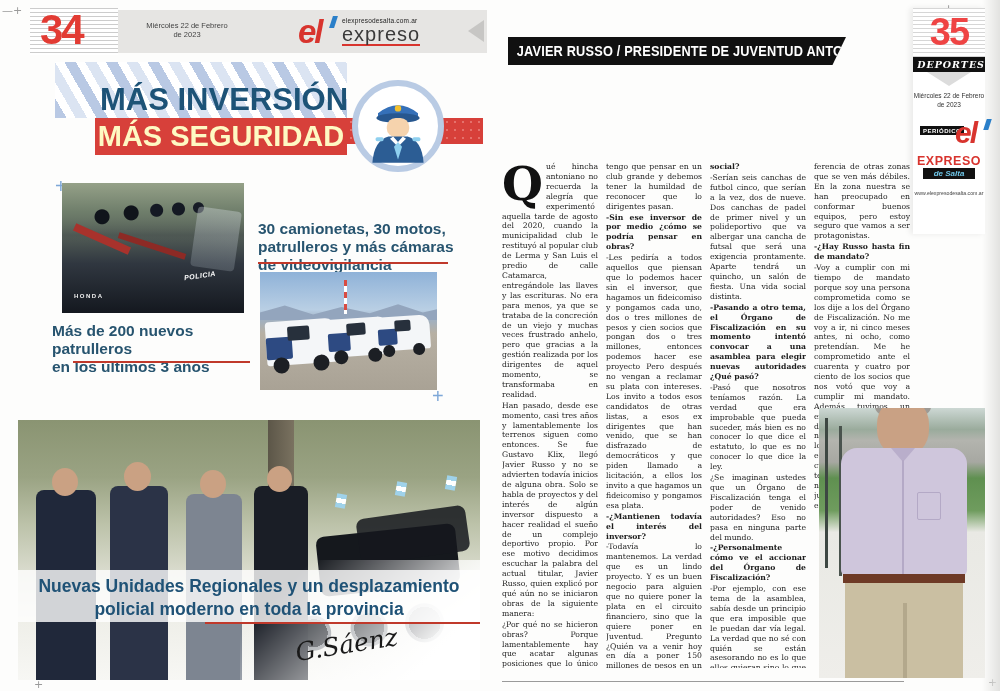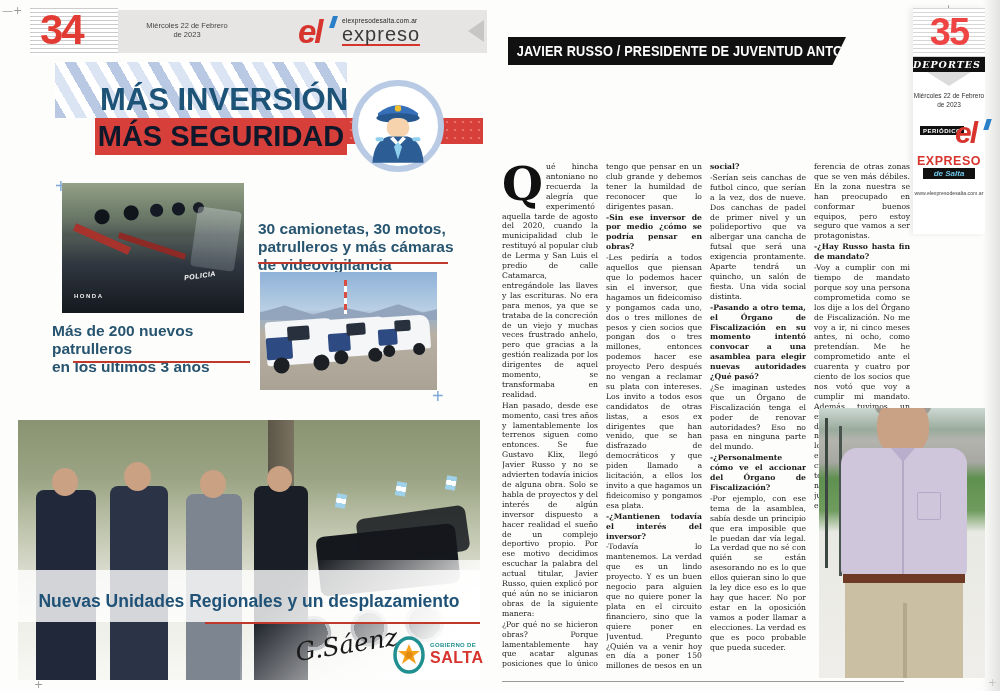--- a/index.html
+++ b/index.html
@@ -20,21 +20,21 @@
   .logo-l-right{left:44px;top:2px;width:128px;}
   .logo-site{font-size:6.5px;color:#222;letter-spacing:.2px;}
   .logo-expreso{font-size:20px;color:#3a3a3a;letter-spacing:1px;line-height:20px;border-bottom:2px solid #d8342e;font-weight:500;}
   .hdr-arrow{left:468px;top:20px;width:0;height:0;border-top:11px solid transparent;
              border-bottom:11px solid transparent;border-right:16px solid #c7c6c4;}
   
   .stripes{left:55px;top:62px;width:292px;height:56px;
     background:repeating-linear-gradient(60deg,#b9c9e4 0 10px,#ffffff 10px 18px,#dbe4f2 18px 28px,#ffffff 28px 36px);}
   .hl1{left:100px;top:82px;font-size:31px;font-weight:800;color:#1d5377;letter-spacing:0;}
   .red-banner{left:95px;top:118px;width:252px;height:37px;background:#d7403a;}
-  .hl2{width:252px;text-align:center;font-size:29px;font-weight:800;color:#0f172a;line-height:37px;}
+  .hl2{width:252px;text-align:center;font-size:29px;font-weight:800;color:#fef9c3;line-height:37px;}
   .red-ext{left:347px;top:118px;width:136px;height:26px;background:#d7403a;
     background-image:radial-gradient(#e5716c 1px,transparent 1.4px);background-size:8px 8px;}
   .badge-circle{left:352px;top:80px;width:92px;height:92px;border-radius:50%;
     background:#ffffff;border:6px solid #b9cbe4;box-sizing:border-box;}
   .feat{font-weight:800;color:#27546f;font-size:15.5px;line-height:18px;}
   .redline{height:2px;background:#c0392b;}
   .blue-cross{color:#7ea8d8;font-size:20px;line-height:20px;}
   
   .photo{overflow:hidden;}
   .photo1{left:62px;top:183px;width:182px;height:130px;
@@ -68,42 +68,42 @@
       radial-gradient(circle at 76% 80%, #20242a 0 15px, #8b8f94 15px 18px, transparent 19px),
       radial-gradient(circle at 64% 82%, #20242a 0 14px, #8b8f94 14px 17px, transparent 18px),
       linear-gradient(180deg,#8a9472 0%,#9aa383 22%,#bcc2a9 40%,#d9dbcd 58%,#efefe9 78%,#f7f7f4 100%);}
   .trunk{left:250px;top:0;width:26px;height:110px;background:linear-gradient(90deg,#5c5648,#7a7260);}
   .person{position:absolute;border-radius:8px 8px 0 0;}
   .head{position:absolute;border-radius:50%;background:#caa183;}
   .bike{position:absolute;background:#15181d;border-radius:8px;}
   .flag{position:absolute;width:10px;height:14px;background:linear-gradient(180deg,#9fd2ea 0 33%,#ffffff 33% 66%,#9fd2ea 66%);transform:rotate(10deg);}
   .p3-fade{right:0;bottom:0;width:240px;height:120px;background:linear-gradient(315deg,#ffffff 20%,transparent 80%);}
   .band{left:0;top:150px;width:462px;height:52px;background:rgba(255,255,255,.8);
-        text-align:center;color:#1f5276;font-size:17.5px;font-weight:700;line-height:23px;padding-top:20px;box-sizing:border-box;}
+        text-align:center;color:#1f5276;font-size:17.5px;font-weight:700;line-height:23px;padding-top:5px;box-sizing:border-box;}
   .band b{font-weight:800;}
   .band-line{left:187px;top:202px;width:276px;height:2px;background:#c0392b;}
   .signature{left:295px;top:630px;font-family:"DejaVu Serif",serif;font-style:italic;font-size:25px;color:#1a1a1a;transform:rotate(-9deg);}
   .gov{left:392px;top:636px;width:92px;height:42px;}
   .gov-txt1{left:38px;top:6px;font-size:6px;color:#1f8f8f;font-weight:bold;letter-spacing:.3px;}
   .gov-txt2{left:38px;top:13px;font-size:16px;color:#d8342e;font-weight:800;letter-spacing:.5px;}
   
   .kicker{left:508px;top:37px;width:338px;height:28px;background:#111111;
           clip-path:polygon(0 0,100% 0,96% 100%,0 100%);}
   .kicker span{display:inline-block;color:#ffffff;font-weight:bold;font-size:14.5px;line-height:28px;
                padding-left:10px;transform:scaleX(.88);transform-origin:left center;white-space:nowrap;letter-spacing:.2px;}
   .hl-r{left:500px;top:63px;width:420px;}
   .hl-r div{font-size:45px;font-weight:900;color:#161616;line-height:44px;letter-spacing:-1px;
             transform:scaleX(.78);transform-origin:left top;white-space:nowrap;}
   
   .sb{left:913px;top:8px;width:72px;height:226px;background:#ffffff;box-shadow:-3px 0 6px rgba(0,0,0,.08);}
   .sb-stripes{left:0;top:0;width:72px;height:49px;
     background:repeating-linear-gradient(180deg,#d6d6d6 0 1px,#ffffff 1px 4px);}
   .pn-35{left:0;top:0;width:72px;text-align:center;font-size:38px;font-weight:bold;color:#ef4444;line-height:49px;letter-spacing:-2px;}
   .sb-black{left:0;top:49px;width:72px;height:15px;background:#111;}
-  .sb-deportes{width:72px;text-align:left;color:#fff;font-family:"DejaVu Serif",serif;font-style:italic;
+  .sb-deportes{width:72px;text-align:right;color:#fff;font-family:"DejaVu Serif",serif;font-style:italic;
                font-weight:bold;font-size:9.5px;line-height:15px;letter-spacing:1px;}
   .sb-chev{left:14px;top:64px;width:44px;height:14px;background:#dcdcdc;clip-path:polygon(0 0,100% 0,50% 100%);}
   .sb-date{left:0;top:84px;width:72px;text-align:center;font-size:6.5px;color:#333;line-height:8.5px;}
   .sb-periodico{left:7px;top:118px;background:#111;color:#fff;font-size:6px;font-weight:bold;
                 padding:1.5px 3px;letter-spacing:.5px;}
   .sb-el{left:42px;top:110px;font-size:30px;font-weight:900;font-style:italic;color:#d8342e;letter-spacing:-2px;line-height:30px;}
   .sb-elblue{left:72px;top:111px;width:5px;height:11px;background:#2a7fc9;transform:skewX(-18deg);}
   .sb-expreso{left:0;top:146px;width:72px;text-align:center;font-size:12.5px;font-weight:900;color:#d8342e;letter-spacing:.5px;}
   .sb-desalta{left:10px;top:160px;width:52px;background:#111;color:#6ec6e8;font-weight:bold;font-style:italic;
               text-align:center;font-size:8px;line-height:11px;}
@@ -237,34 +237,26 @@
   <div class="person" style="left:236px;top:66px;width:54px;height:194px;background:#1a1e26;"></div>
   <div class="head" style="left:249px;top:46px;width:25px;height:26px;"></div>
   <div class="bike" style="left:300px;top:110px;width:140px;height:60px;transform:rotate(-6deg);"></div>
   <div class="bike" style="left:340px;top:92px;width:110px;height:46px;transform:rotate(-8deg);opacity:.85;"></div>
   <div class="flag" style="left:318px;top:74px;"></div>
   <div class="flag" style="left:378px;top:62px;"></div>
   <div class="flag" style="left:428px;top:56px;"></div>
   <div class="abs p3-fade"></div>
   <div class="abs band">
     <div>Nuevas Unidades Regionales y un desplazamiento</div>
+    <div><span>policial moderno </span><b>en toda la provincia</b></div>
   </div>
   <div class="abs band-line"></div>
 </div>
 
 <div class="abs signature">G.Sáenz</div>
-<div class="abs gov">
-  <svg width="34" height="40" viewBox="0 0 34 40" style="position:absolute;left:0;top:0;">
-    <ellipse cx="17" cy="19" rx="14" ry="17" fill="#ffffff" stroke="#1f8f8f" stroke-width="3.5"></ellipse>
-    <polygon points="17,8 20,15 28,15 21.5,20 24,28 17,23 10,28 12.5,20 6,15 14,15" fill="#f6a21d"></polygon>
-    <circle cx="17" cy="19" r="3.5" fill="#e2890f"></circle>
-  </svg>
-  <div class="abs gov-txt1">GOBIERNO DE</div>
-  <div class="abs gov-txt2">SALTA</div>
-</div>
 
 <div class="abs kicker">
   <span>JAVIER RUSSO / PRESIDENTE DE JUVENTUD ANTONIANA</span>
 </div>
 
 <div class="abs sb">
   <div class="abs sb-stripes"></div>
   <div class="abs pn-35">35</div>
   <div class="abs sb-black">
     <div class="sb-deportes">DEPORTES</div>
@@ -292,21 +284,22 @@
         <p class="para">tengo que pensar en un club grande y debemos tener la humildad de reconocer que lo dirigentes pasan.</p>
         <p class="para q">-Sin ese inversor de por medio ¿cómo se podría pensar en obras?</p>
         <p class="para">-Les pediría a todos aquellos que piensan que lo podemos hacer sin el inversor, que hagamos un fideicomiso y pongamos cada uno, dos o tres millones de pesos y cien socios que pongan dos o tres millones, entonces podemos hacer ese proyecto Pero después no vengan a reclamar su plata con intereses. Los invito a todos esos candidatos de otras listas, a esos ex dirigentes que han venido, que se han disfrazado de democráticos y que piden llamado a licitación, a ellos los invito a que hagamos un fideicomiso y pongamos esa plata.</p>
         <p class="para q">-¿Mantienen todavía el interés del inversor?</p>
         <p class="para">-Todavía lo mantenemos. La verdad que es un lindo proyecto. Y es un buen negocio para alguien que no quiere poner la plata en el circuito financiero, sino que la quiere poner en Juventud. Pregunto ¿Quién va a venir hoy en día a poner 150 millones de pesos en un club? O tal vez más, por esto de la inflación. Ahora, si conseguimos cien personas que pongan 5 millones en un fideicomiso lo hacemos. No sé si me explico bien. Hace dos años y medio que nos devolvieron los terrenos y nadie se acercó para aportar algo.</p>
       </div>
       <div class="col">
         <p class="para q">social?</p>
         <p class="para">-Serían seis canchas de futbol cinco, que serían a la vez, dos de nueve. Dos canchas de padel de primer nivel y un polideportivo que va albergar una cancha de futsal que será una exigencia prontamente. Aparte tendrá un quincho, un salón de fiesta. Una vida social distinta.</p>
         <p class="para q">-Pasando a otro tema, el Órgano de Fiscalización en su momento intentó convocar a una asamblea para elegir nuevas autoridades ¿Qué pasó?</p>
-        <p class="para">¿Se imaginan ustedes que un Órgano de Fiscalización tenga el poder de renovar autoridades? Eso no pasa en ninguna parte del mundo.</p>
+        <p class="para">-Pasó que nosotros teníamos razón. La verdad que era improbable que pueda suceder, más bien es no conocer lo que dice el estatuto, lo que es no conocer lo que dice la ley.</p>
+        <p class="para">¿Se imaginan ustedes que un Órgano de Fiscalización tenga el poder de venido autoridades? Eso no pasa en ninguna parte del mundo.</p>
         <p class="para q">-¿Personalmente cómo ve el accionar del Órgano de Fiscalización?</p>
         <p class="para">-Por ejemplo, con ese tema de la asamblea, sabía desde un principio que era imposible que le puedan dar vía legal. La verdad que no sé con quién se están asesorando no es lo que ellos quieran sino lo que la ley dice eso es lo que hay que hacer. No por estar en la oposición vamos a poder llamar a elecciones. La verdad es que es poco probable que pueda suceder.</p>
       </div>
       <div class="col">
         <p class="para">ferencia de otras zonas que se ven más débiles. En la zona nuestra se han preocupado en conformar buenos equipos, pero estoy seguro que vamos a ser protagonistas.</p>
         <p class="para q">-¿Hay Russo hasta fin de mandato?</p>
         <p class="para">-Voy a cumplir con mi tiempo de mandato porque soy una persona comprometida como se los dije a los del Órgano de Fiscalización. No me voy a ir, ni cinco meses antes, ni ocho, como pretendían. Me he comprometido ante el cuarenta y cuatro por ciento de los socios que nos votó que voy a cumplir mi mandato. Además tuvimos un excelente año deportivo, pero de eso no se habla. Se habla de lo institucional y hemos equilibrado esa cuestión. Por tercera temporada consecutiva no se les debe a los jugadores. Estamos estabilizados.</p>
       </div>
     </div>
 

